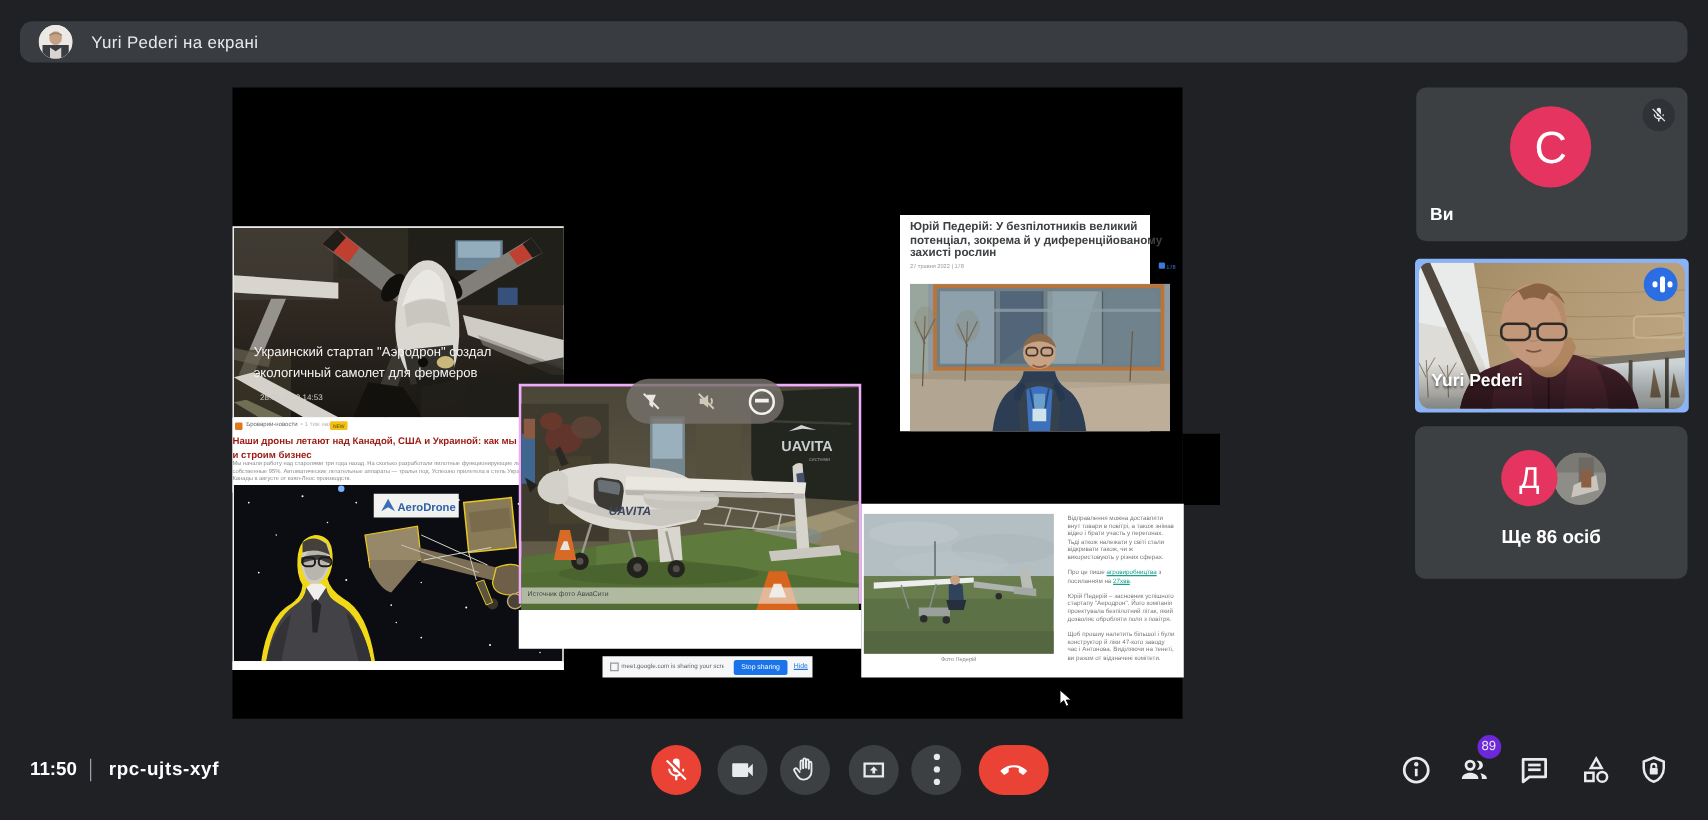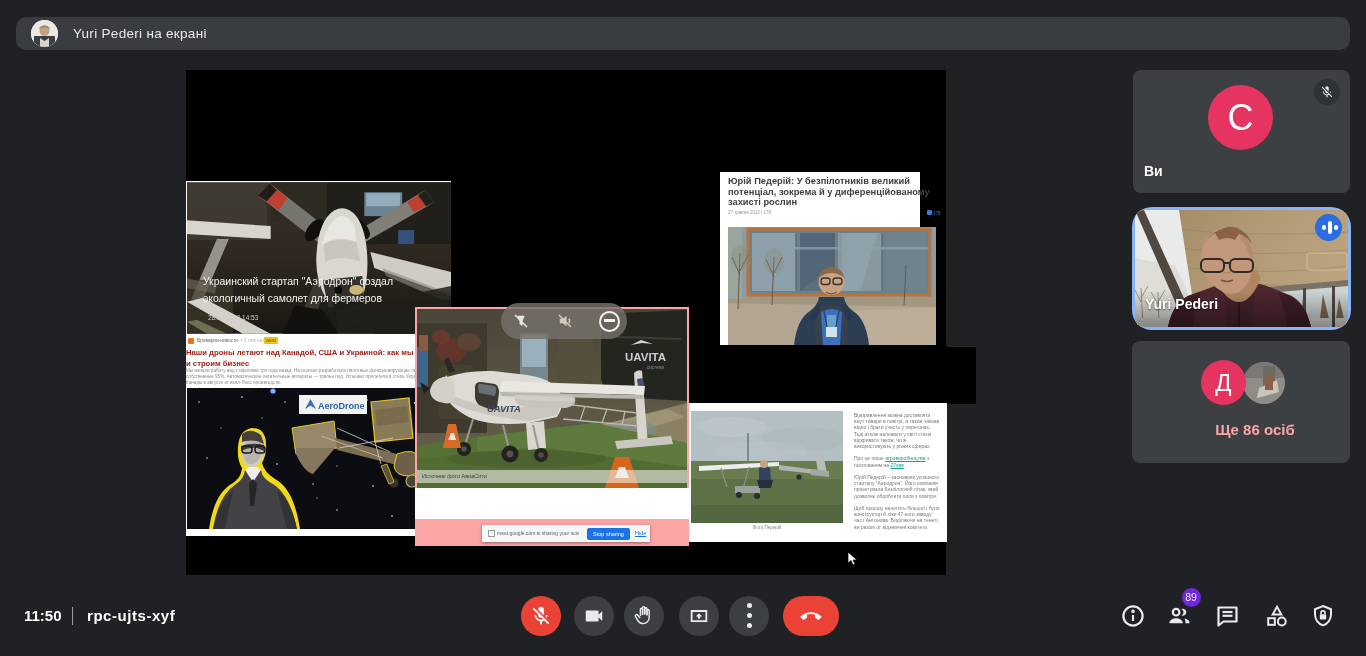--- a/index.html
+++ b/index.html
@@ -264,21 +264,21 @@
   </svg>
   <div class="abs" style="left:2px;top:122px;width:152px;text-align:center;font-size:4.5px;color:#888;">Фото Педерій</div>
   <div class="abs" style="left:165px;top:9px;width:86px;font-size:5px;line-height:6.2px;color:#7a7a7a;">
     Відправлення можна доставляти внут товари в повітрі, а також знімав відео і брати участь у перегонах. Тьді аткож належати у світі стали відкривати також, чи ж використовують у різних сферах.<br><br>
     Про це пише <span style="color:#18a089;text-decoration:underline;">агровиробництва</span> з посиланням на <span style="color:#18a089;text-decoration:underline;">27хвв</span>.<br><br>
     Юрій Педерій – засновник успішного стартапу "Аеродрон". Його компанія проектувала безпілотний літак, який дозволяє обробляти поля з повітря.<br><br>
     Щоб прошиу налетить більшої і були конструктор й ліки 47-кого заводу час і Антонова. Виділяючи на тенеті, ви разом от відзначені комітети.
   </div>
 </div>
 
-<div class="abs" style="left:415px;top:307px;width:274px;height:239px;background:#fca5a5;">
+<div class="abs" style="left:415px;top:307px;width:274px;height:176px;background:#f0abfc;">
   <svg class="abs" style="left:2px;top:2px;" width="270" height="179" viewBox="0 0 270 179">
     <defs>
       <linearGradient id="hallBg" x1="0" y1="0" x2="0" y2="1">
         <stop offset="0" stop-color="#4a4638"></stop>
           <stop offset="0.55" stop-color="#5c5644"></stop>
           <stop offset="1" stop-color="#6a6450"></stop>
       </linearGradient>
     </defs>
     <rect width="270" height="179" fill="url(#hallBg)"></rect>
 
@@ -388,21 +388,21 @@
 <div class="abs" style="left:1133px;top:70px;width:217px;height:123px;background:#3c4043;border-radius:8px;">
   <div class="abs" style="left:75px;top:15px;width:65px;height:65px;border-radius:50%;background:#e5345f;
        display:flex;align-items:center;justify-content:center;color:#fff;font-size:36px;">C</div>
   <div class="abs" style="left:181px;top:9px;width:26px;height:26px;border-radius:50%;background:#2f3236;"></div>
   <svg class="abs" style="left:187px;top:15px;" width="14" height="14" viewBox="0 0 24 24" fill="#e8eaed">
     <path d="M15 10.6V5a3 3 0 0 0-6 0v.18l6 6zM19 11h-1.7c0 .58-.1 1.13-.27 1.64l1.27 1.27A6.94 6.94 0 0 0 19 11zM4.27 3L3 4.27l6 6V11a3 3 0 0 0 3 3c.23 0 .44-.03.65-.08l1.66 1.66c-.71.33-1.5.52-2.31.52-2.76 0-5.3-2.1-5.3-5.1H5c0 3.41 2.72 6.23 6 6.72V21h2v-3.28c.91-.13 1.77-.45 2.54-.9L19.73 21 21 19.73 4.27 3z"></path>
   </svg>
   <div class="abs" style="left:11px;top:93px;font-size:14px;font-weight:700;color:#fff;">Ви</div>
 </div>
 
-<div class="abs" style="left:1132px;top:207px;width:219px;height:123px;border-radius:20px;background:#8ab4f8;">
+<div class="abs" style="left:1132px;top:207px;width:219px;height:123px;border-radius:4px;background:#8ab4f8;">
   <div class="abs" style="left:3px;top:3px;width:213px;height:117px;border-radius:9px;overflow:hidden;">
     <svg width="213" height="117" viewBox="0 0 213 117">
       <defs>
         <linearGradient id="ceil" x1="0" y1="0" x2="1" y2="0.35">
           <stop offset="0" stop-color="#9c8660"></stop>
             <stop offset="0.5" stop-color="#b09873"></stop>
             <stop offset="1" stop-color="#bba380"></stop>
         </linearGradient>
       </defs>
 
@@ -477,21 +477,21 @@
     <svg width="42" height="42" viewBox="0 0 42 42">
       <rect width="42" height="42" fill="#8f8d88"></rect>
       <rect x="0" y="0" width="42" height="16" fill="#7b7974"></rect>
       <rect x="20" y="4" width="12" height="20" fill="#6e6a62"></rect>
       <path d="M16 26 L34 18 L36 30 L14 36 Z" fill="#c9c5bd"></path>
       <rect x="22" y="14" width="8" height="14" fill="#8a5f44"></rect>
     </svg>
   </div>
   <div class="abs" style="left:69px;top:19px;width:45px;height:45px;border-radius:50%;background:#e5345f;
        display:flex;align-items:center;justify-content:center;color:#fff;font-size:24px;">Д</div>
-  <div class="abs" style="left:0;top:80px;width:218px;text-align:center;font-size:15px;font-weight:700;color:#fca5a5;padding-left:14px;">Ще 86 осіб</div>
+  <div class="abs" style="left:0;top:80px;width:218px;text-align:center;font-size:15px;font-weight:700;color:#ffffff;">Ще 86 осіб</div>
 </div>
 
 <div class="abs" style="left:24px;top:607px;font-size:15px;font-weight:700;color:#fff;">11:50</div>
 <div class="abs" style="left:72px;top:607px;width:1px;height:18px;background:#9aa0a6;"></div>
 <div class="abs" style="left:87px;top:607px;font-size:15px;font-weight:700;color:#fff;letter-spacing:.55px;">rpc-ujts-xyf</div>
 
 <div class="abs" style="left:521px;top:596px;width:40px;height:40px;border-radius:50%;background:#ea4335;"></div>
 <svg class="abs" style="left:530px;top:605px;" width="22" height="22" viewBox="0 0 24 24" fill="#fff">
   <path d="M15 10.6V5a3 3 0 0 0-6 0v.18l6 6zM19 11h-1.7c0 .58-.1 1.13-.27 1.64l1.27 1.27A6.94 6.94 0 0 0 19 11zM4.27 3L3 4.27l6 6V11a3 3 0 0 0 3 3c.23 0 .44-.03.65-.08l1.66 1.66c-.71.33-1.5.52-2.31.52-2.76 0-5.3-2.1-5.3-5.1H5c0 3.41 2.72 6.23 6 6.72V21h2v-3.28c.91-.13 1.77-.45 2.54-.9L19.73 21 21 19.73 4.27 3z"></path>
 </svg>

